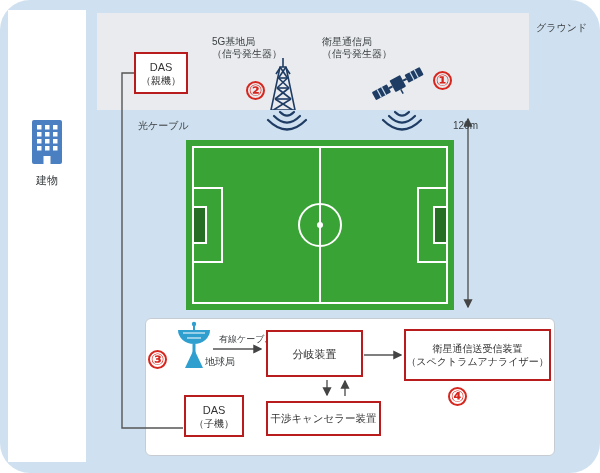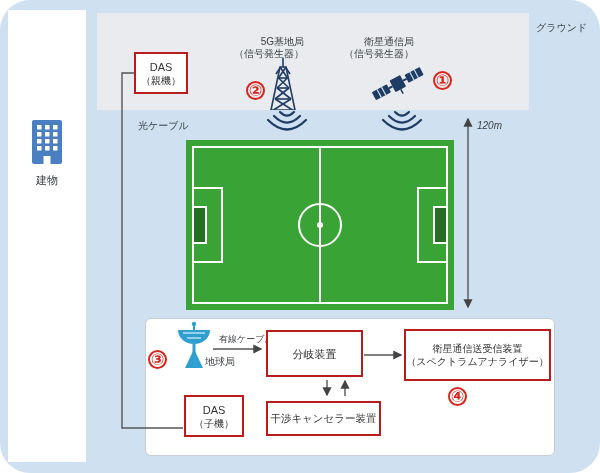--- a/index.html
+++ b/index.html
@@ -18,21 +18,21 @@
 
   .node { position:absolute; background:#ffffff; border:2px solid #b91c1c; z-index:3;
           display:flex; flex-direction:column; align-items:center; justify-content:center;
           text-align:center; color:#333; }
   .node .l1 { font-size:11px; line-height:14px; }
   .node .l2 { font-size:10px; line-height:13px; }
   .node.small-font .l1 { font-size:10px; line-height:13px; }
   .node.small-font .l2 { font-size:10px; line-height:13px; }
 
   .lbl { position:absolute; z-index:3; color:#3c4043; font-size:10px; line-height:12px; white-space:nowrap; }
-  .lbl.two-line { white-space:normal; text-align:right; }
+  .lbl.two-line { white-space:normal; text-align:left; }
   .lbl.tiny { font-size:9px; }
 
   .marker { position:absolute; z-index:4; width:19px; height:19px; border:2px solid #d7261e;
             border-radius:50%; color:#d7261e; font-weight:bold; font-size:12px;
             display:flex; align-items:center; justify-content:center; background:rgba(255,255,255,0.0); }
 
   .field { left:186px; top:140px; width:268px; height:170px; z-index:1; }
 </style>
 </head>
 <body>
@@ -163,21 +163,21 @@
         <circle cx="134" cy="85" r="21"></circle>
         <rect x="7" y="48" width="29" height="74"></rect>
         <rect x="232" y="48" width="29" height="74"></rect>
       </g>
       <rect x="7" y="67" width="13" height="36" fill="#256e23" stroke="#ffffff" stroke-width="2"></rect>
       <rect x="248" y="67" width="13" height="36" fill="#256e23" stroke="#ffffff" stroke-width="2"></rect>
       <circle cx="134" cy="85" r="3" fill="#ffffff"></circle>
     </svg>
   </div>
 
-  <div class="abs lbl" style="left:477px; top:120px;font-style:italic;">120m</div>
+  <div class="abs lbl" style="left:453px; top:120px;">120m</div>
 
   <svg class="abs icon" style="left:175px; top:320px;" width="38" height="50" viewBox="0 0 38 50">
     <line x1="19" y1="16" x2="19" y2="5" stroke="#2f9fd0" stroke-width="2"></line>
     <circle cx="19" cy="4" r="2.2" fill="#2f9fd0"></circle>
     <path d="M3,10 A16,14 0 0 0 35,10 Z" fill="#2f9fd0"></path>
     <g stroke="#ffffff" stroke-width="1">
       <line x1="8" y1="13" x2="30" y2="13"></line>
       <line x1="12" y1="18" x2="26" y2="18"></line>
     </g>
     <line x1="19" y1="24" x2="19" y2="33" stroke="#2f9fd0" stroke-width="3"></line>

